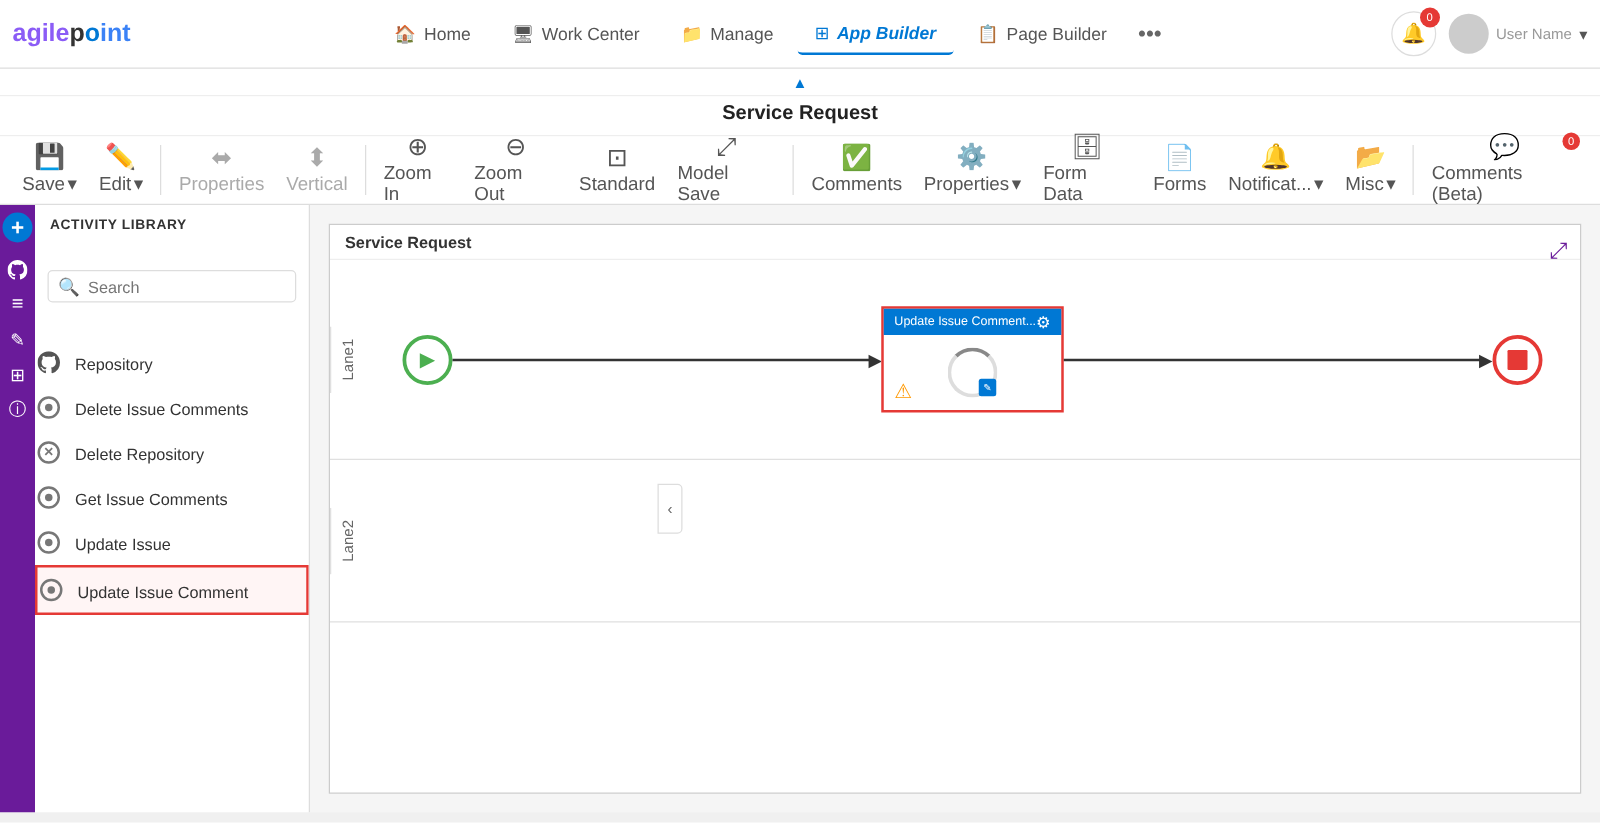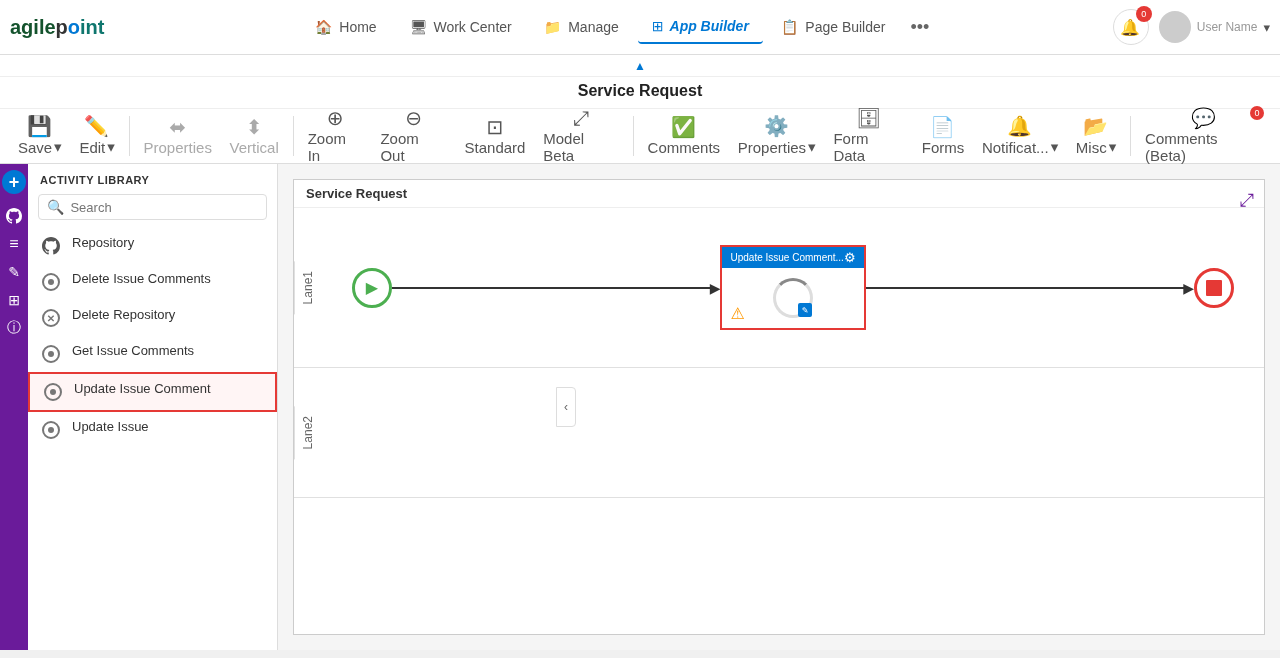--- a/index.html
+++ b/index.html
@@ -75,38 +75,38 @@
     }
     .si-btn {
       width: 24px; height: 24px; display: flex; align-items: center;
       justify-content: center; color: #fff; cursor: pointer; border-radius: 3px;
       font-size: 14px;
     }
     .si-btn.add { background: #0078d4; border-radius: 50%; font-size: 18px; font-weight: bold; margin-bottom: 6px; }
 
     
     .activity-panel {
-      width: 250px; background: #fff; border-right: 1px solid #ddd;
-      display: flex; flex-direction: column;
+      width: 220px; background: #fff; border-right: 1px solid #ddd;
+      display: flex; flex-direction: column; gap: 22px;
     }
     .activity-header {
       padding: 10px 12px 8px; font-size: 11px; font-weight: 700;
       color: #333; letter-spacing: 0.5px; text-transform: uppercase;
     }
     .search-box {
       margin: 0 10px 8px; display: flex; align-items: center;
       border: 1px solid #ddd; border-radius: 4px; padding: 4px 8px; gap: 6px;
     }
     .search-box input {
       border: none; outline: none; font-size: 13px; color: #555;
       background: transparent; width: 100%;
     }
     .activity-list { flex: 1; overflow-y: auto; }
     .activity-item {
-      display: flex; align-items: flex-start; padding: 7px 12px; gap: 10px;
+      display: flex; align-items: flex-end; padding: 7px 0; gap: 10px;
       cursor: pointer; color: #333; font-size: 13px;
     }
     .activity-item.selected { border: 2px solid #e53935; background: #fff5f5; }
     .activity-icon { width: 22px; height: 22px; flex-shrink: 0; display: flex; align-items: center; justify-content: center; }
     .activity-name { line-height: 1.3; }
 
     
     .collapse-btn {
       position: absolute; left: 278px; top: 50%; transform: translateY(-50%);
       width: 20px; height: 40px; background: #fff; border: 1px solid #ddd;
@@ -186,21 +186,21 @@
       position: absolute; top: 10px; right: 10px;
       color: #6a1b9a; font-size: 18px; cursor: pointer;
     }
   </style>
 </head>
 <body>
 
 <nav class="top-nav">
   <div class="logo">
     <span style="font-size:20px;font-weight:bold;color:#333;">
-      <span style="color:#14532d;text-align:center;">agile</span><span style="color:#333;">p</span><span style="color:#0078d4;">o</span><span style="color:#0f766e;">int</span>
+      <span style="color:#8b5cf6;text-align:center;">agile</span><span style="color:#333;">p</span><span style="color:#0078d4;">o</span><span style="color:#3b82f6;">int</span>
     </span>
   </div>
 
   <div class="nav-items">
     <a class="nav-item">
       <span>🏠</span>
       <span>Home</span>
     </a>
     <a class="nav-item">
       <span>🖥</span>
@@ -274,21 +274,21 @@
   <div class="tb-btn">
     <span class="tb-icon">⊖</span>
     <span class="tb-label">Zoom Out</span>
   </div>
   <div class="tb-btn">
     <span class="tb-icon">⊡</span>
     <span class="tb-label">Standard</span>
   </div>
   <div class="tb-btn">
     <span class="tb-icon">⤢</span>
-    <span class="tb-label">Model Beta</span>
+    <span class="tb-label">Model Save</span>
   </div>
   <div class="tb-separator"></div>
   <div class="tb-btn">
     <span class="tb-icon">✅</span>
     <span class="tb-label">Comments</span>
   </div>
   <div class="tb-btn">
     <span class="tb-icon">⚙️</span>
     <span class="tb-label tb-with-arrow">
       <span>Properties</span>
@@ -376,36 +376,36 @@
 
       <div class="activity-item">
         <div class="activity-icon">
           <div style="width:18px;height:18px;border:2px solid #777;border-radius:50%;display:flex;align-items:center;justify-content:center;">
             <div style="width:6px;height:6px;background:#777;border-radius:50%;"></div>
           </div>
         </div>
         <span class="activity-name">Get Issue Comments</span>
       </div>
 
-      <div class="activity-item selected">
+      <div class="activity-item">
         <div class="activity-icon">
           <div style="width:18px;height:18px;border:2px solid #777;border-radius:50%;display:flex;align-items:center;justify-content:center;">
             <div style="width:6px;height:6px;background:#777;border-radius:50%;"></div>
           </div>
         </div>
-        <span class="activity-name">Update Issue Comment</span>
-      </div>
-
-      <div class="activity-item">
+        <span class="activity-name">Update Issue</span>
+      </div>
+
+      <div class="activity-item selected">
         <div class="activity-icon">
           <div style="width:18px;height:18px;border:2px solid #777;border-radius:50%;display:flex;align-items:center;justify-content:center;">
             <div style="width:6px;height:6px;background:#777;border-radius:50%;"></div>
           </div>
         </div>
-        <span class="activity-name">Update Issue</span>
+        <span class="activity-name">Update Issue Comment</span>
       </div>
 
 
     </div>
   </div>
 
   <div style="position:relative; width:0; height:100%;">
     <div class="collapse-btn">‹</div>
   </div>
 

